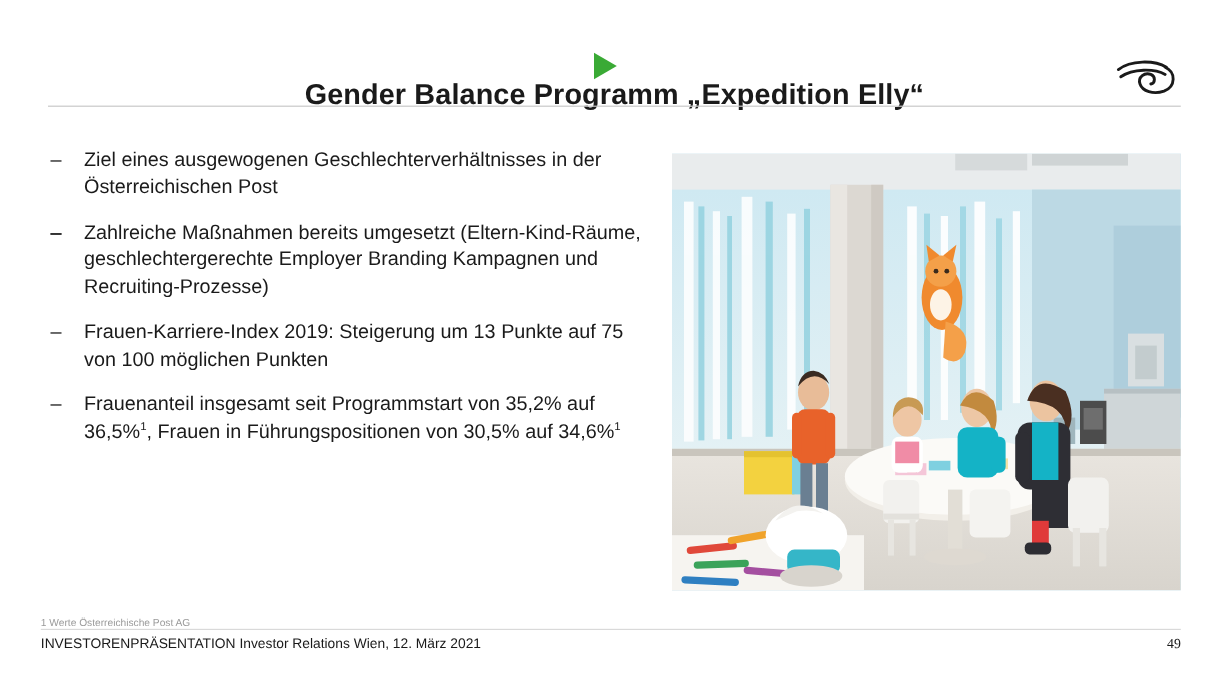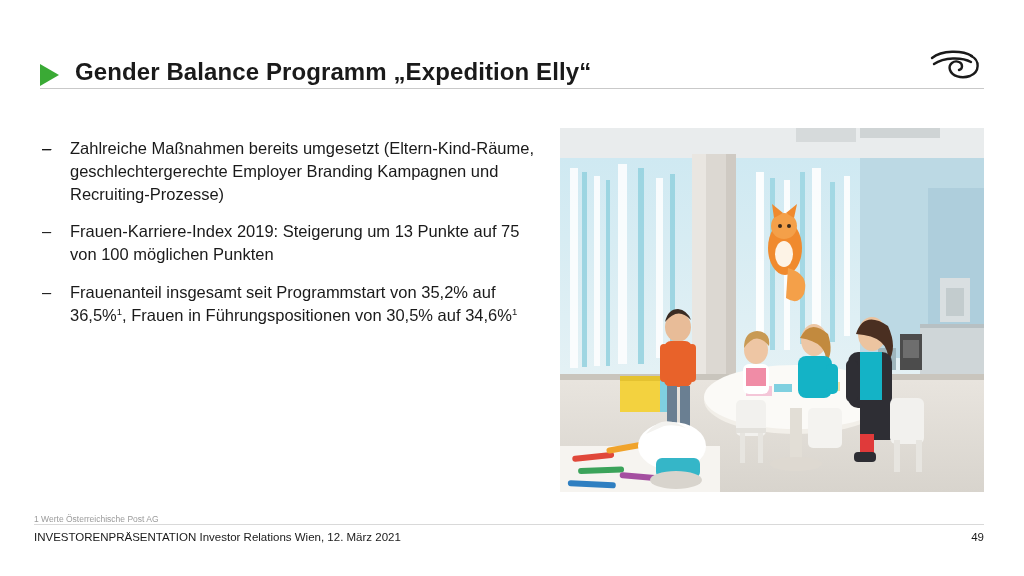--- a/index.html
+++ b/index.html
@@ -21,21 +21,22 @@
   }
 
   
   .header {
     position: absolute;
     left: 40px;
     top: 44px;
     width: 944px;
     height: 42px;
     display: flex;
-    align-items: flex-end;
+    align-items: center;
+    flex-direction: column;
   }
   .header-marker {
     width: 0;
     height: 0;
     border-top: 11px solid transparent;
     border-bottom: 11px solid transparent;
     border-left: 19px solid #3aaa35;
     margin-right: 16px;
     flex: 0 0 auto;
   }
@@ -132,20 +133,21 @@
   }
   .footer-left .strong {
     font-weight: normal;
   }
   .page-number {
     position: absolute;
     right: 40px;
     top: 531px;
     font-size: 11.5px;
     color: #1a1a1a;
+    font-family: Liberation Serif, serif;
   }
 </style>
 </head>
 <body>
 
 <div class="slide">
 
   <div class="header">
     <div class="header-marker"></div>
     <div class="header-title">Gender Balance Programm „Expedition Elly“</div>
@@ -159,20 +161,21 @@
         <path d="M6 18 C16 11, 34 11, 43 16"></path>
         <path d="M43 10 C52 14, 52 26, 42 30 C33 33, 24 30, 22 24 C20 18, 26 14, 31 16 C35 17.5, 35 23, 31 24"></path>
       </g>
     </svg>
   </div>
 
   <div class="content">
     <ul class="bullets">
       <li>
         <span class="dash">–</span>
+        <span>Ziel eines ausgewogenen Geschlechterverhältnisses in der Österreichischen Post</span>
       </li>
       <li>
         <span class="dash">–</span>
       </li>
       <li>
         <span class="dash">–</span>
         <span>Zahlreiche Maßnahmen bereits umgesetzt (Eltern-Kind-Räume, geschlechtergerechte Employer Branding Kampagnen und Recruiting-Prozesse)</span>
       </li>
       <li>
         <span class="dash">–</span>

